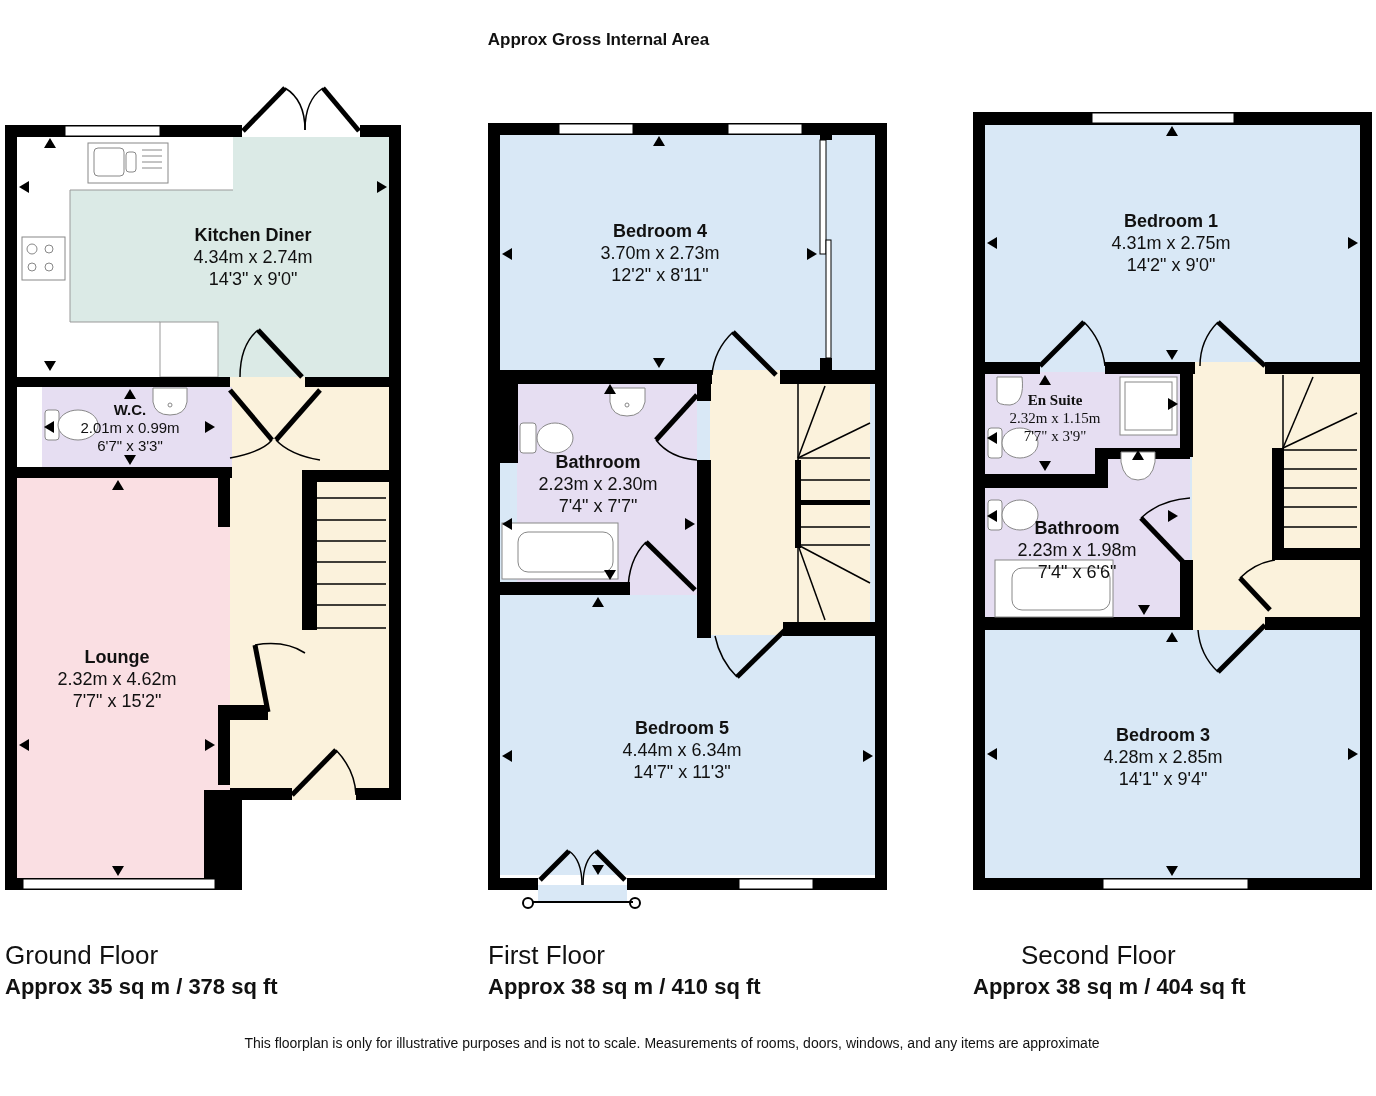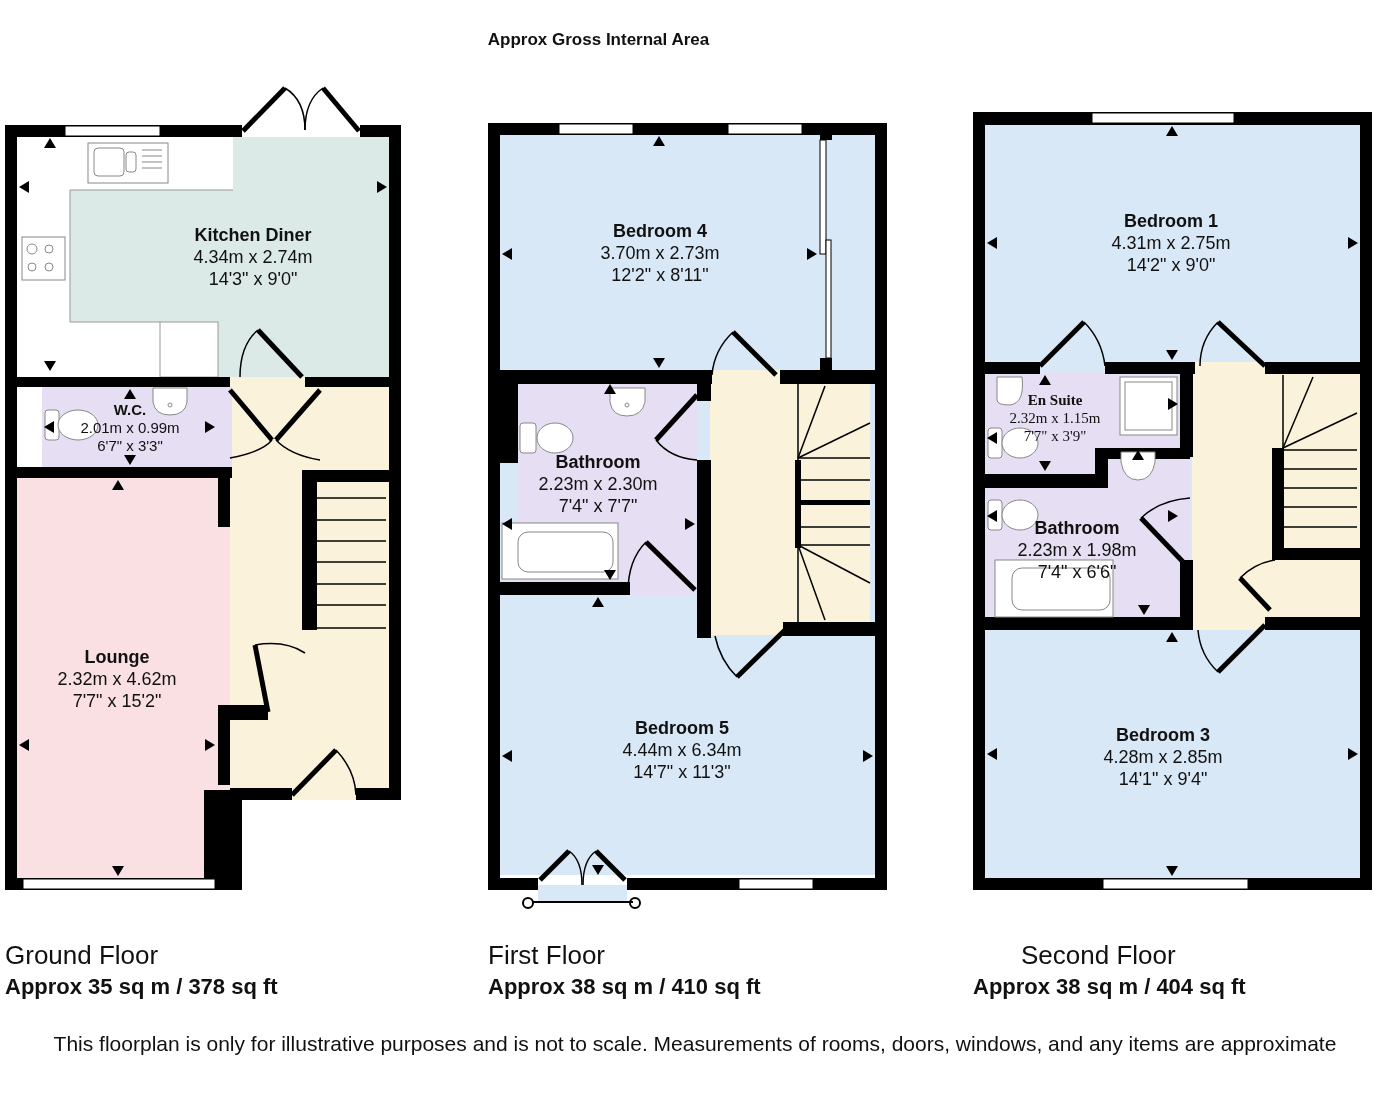--- a/index.html
+++ b/index.html
@@ -7,21 +7,21 @@
   .header { position:absolute; left:0; top:4px; width:1197px; text-align:center; font-weight:bold; font-size:17px; line-height:21px;margin-top:25px; }
   .plan { position:absolute; left:0; top:0; }
   .room-label { position:absolute; text-align:center; transform:translateX(-50%); white-space:nowrap; line-height:22px; }
   .room-label .name { font-weight:bold; font-size:18px; }
   .room-label .dim { font-size:18px; }
   .room-label.small { line-height:18px; }
   .room-label.small .name { font-size:15px; }
   .room-label.small .dim { font-size:15px; }
   .floor-title { position:absolute; font-size:26px; line-height:30px; }
   .floor-area { position:absolute; font-size:22px; font-weight:bold; line-height:20px; }
-  .disclaimer { position:absolute; left:0; top:1034px; width:1344px; text-align:center; font-size:21px; line-height:19px;padding-left:23px; }
+  .disclaimer { position:absolute; left:0; top:1034px; width:1344px; text-align:center; font-size:14px; line-height:19px; }
 </style>
 </head>
 <body>
 
 <div class="header">
   <div>Approx Gross Internal Area</div>
 </div>
 
 <svg class="plan" width="1376" height="1096" viewBox="0 0 1376 1096">
   <defs>

